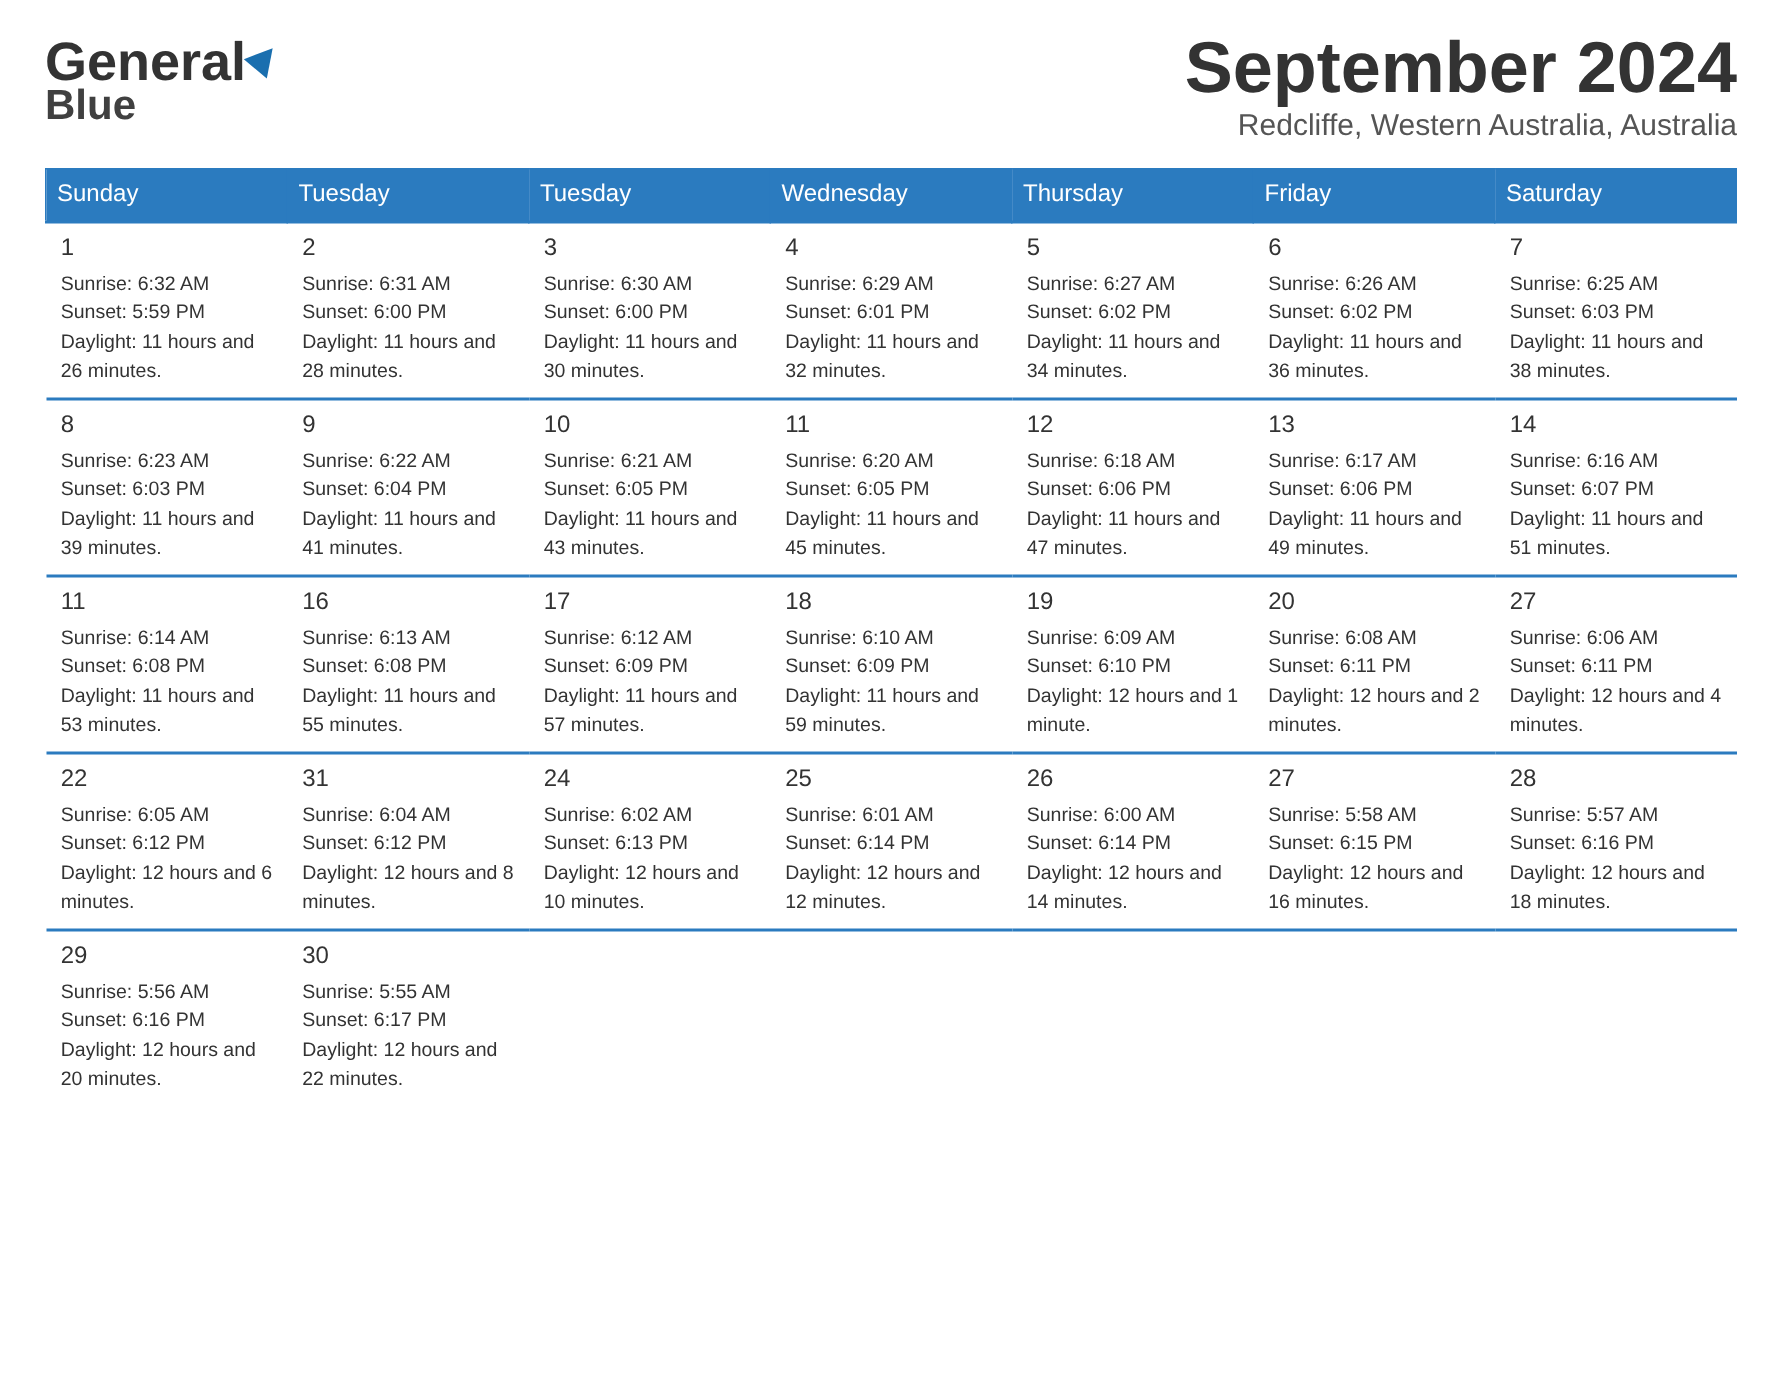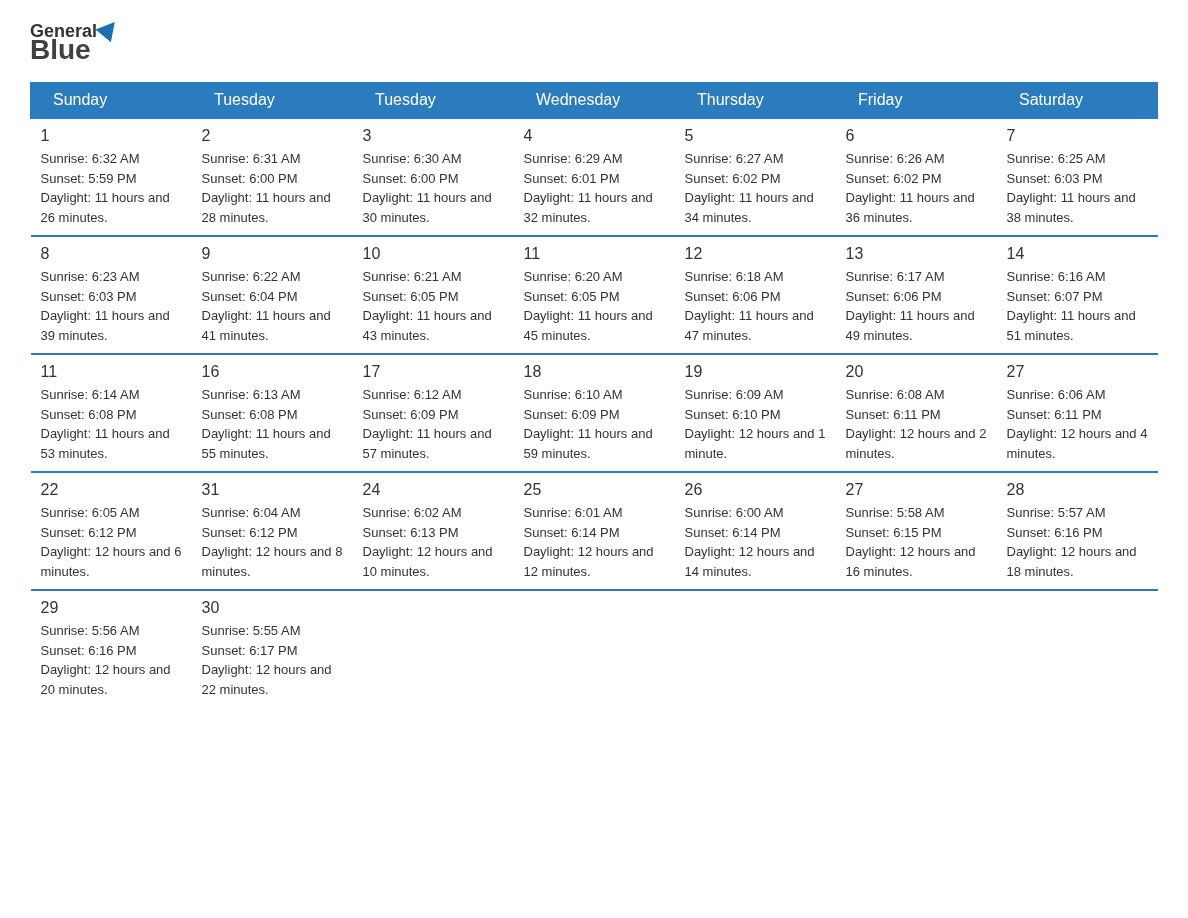--- a/index.html
+++ b/index.html
@@ -17,21 +17,21 @@
       margin-bottom: 16px;
     }
     .logo {
       display: flex;
       flex-direction: column;
       align-items: flex-start;
     }
     .logo-text {
       display: flex;
       align-items: center;
-      font-size: 18px;
+      font-size: 36px;
       font-weight: bold;
       color: #333;
     }
     .logo-general { color: #333; }
     .logo-blue { color: #404040; }
     .logo-triangle {
       width: 0;
       height: 0;
       border-left: 10px solid transparent;
       border-right: 10px solid transparent;
@@ -58,21 +58,21 @@
       width: 100%;
       border-collapse: collapse;
     }
     .calendar thead tr {
       background-color: #2b7bbf;
     }
     .calendar thead th {
       color: #fff;
       font-size: 16px;
       font-weight: normal;
-      padding: 8px 22px;
+      padding: 8px 7px;
       text-align: left;
       border: 1px solid #2b7bbf;
     }
     .calendar tbody tr {
       border-top: 2px solid #2b7bbf;
     }
     .calendar tbody td {
       vertical-align: top;
       padding: 8px 10px;
       font-size: 13px;
@@ -97,20 +97,24 @@
 
 <div class="header">
   <div class="logo">
     <div class="logo-text">
       <span class="logo-general">General</span>
       <div class="logo-triangle"></div>
       <br>
     </div>
     <span class="logo-blue" style="font-size:28px; font-weight:bold; margin-top:-8px;">Blue</span>
   </div>
+  <div class="title-block">
+    <h1>September 2024</h1>
+    <h2>Redcliffe, Western Australia, Australia</h2>
+  </div>
 </div>
 
 <table class="calendar">
   <thead>
     <tr>
     <th>Sunday</th>
         <th>Tuesday</th>
         <th>Tuesday</th>
         <th>Wednesday</th>
         <th>Thursday</th>

